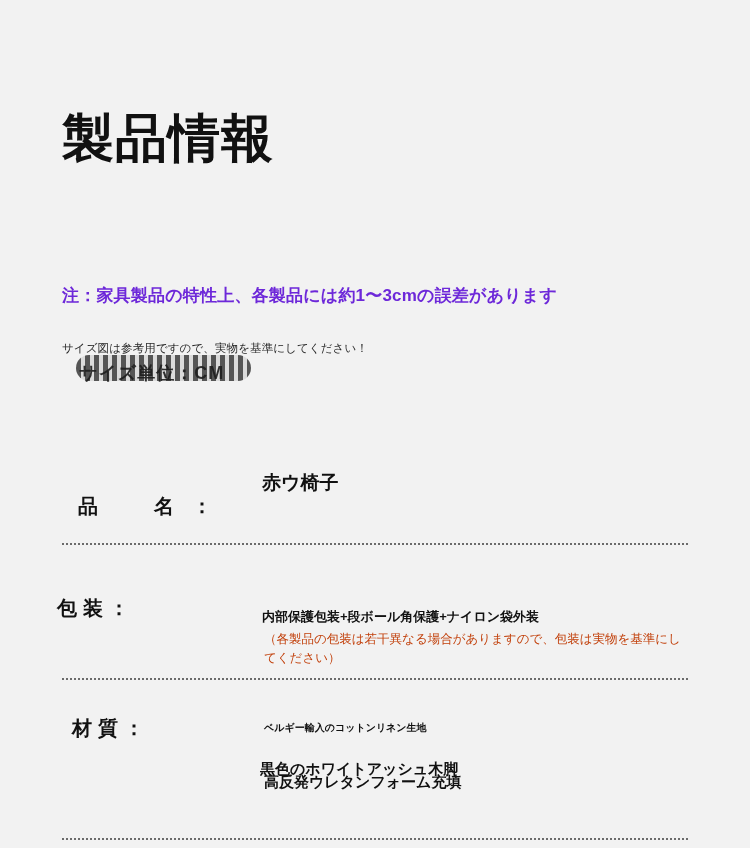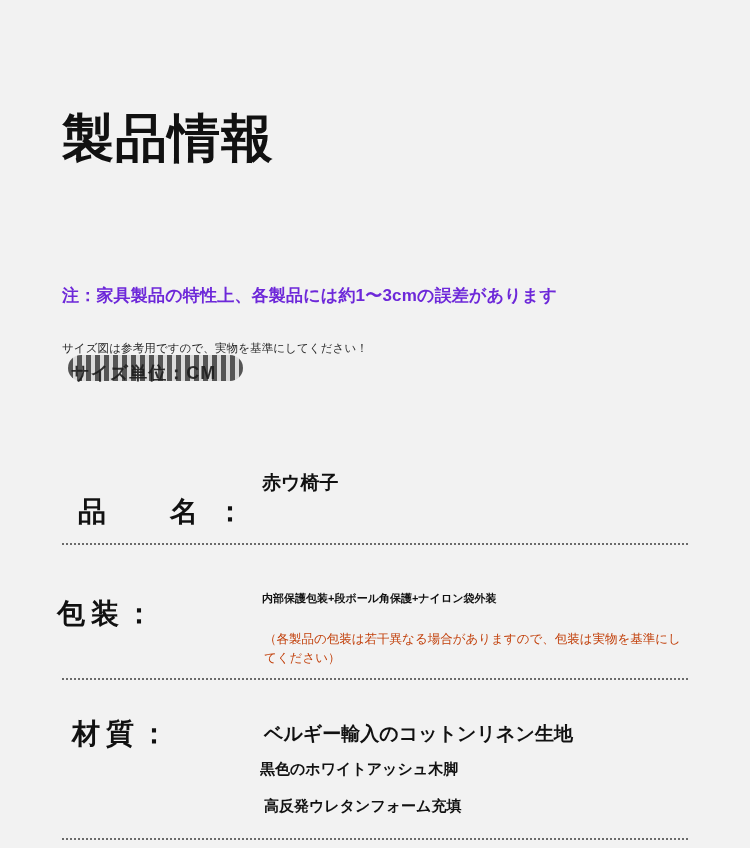--- a/index.html
+++ b/index.html
@@ -45,21 +45,21 @@
     left: 62px;
     top: 316px;
     font-size: 11.5px;
     font-weight: 400;
     color: #2a2a2a;
     letter-spacing: 0.1px;
     margin-top: 25px;
   }
   .unit-wrap {
     position: absolute;
-    left: 68px;
+    left: 76px;
     top: 355px;
     width: 200px;
     height: 40px;
   }
   .unit-blur {
     position: absolute;
     left: 0px;
     top: 0px;
     width: 175px;
     height: 26px;
@@ -84,21 +84,21 @@
     opacity: 0.9;
   }
 
   .row {
     position: absolute;
     left: 0;
     width: 750px;
   }
   .row-label {
     position: absolute;
-    font-size: 28px;
+    font-size: 20px;
     font-weight: 800;
     color: #111;
     letter-spacing: 0px;
     white-space: nowrap;
   }
   .row-value {
     position: absolute;
     font-size: 17px;
     font-weight: 700;
     color: #111;
@@ -106,48 +106,48 @@
   .row-value-small {
     position: absolute;
     font-size: 12.5px;
     font-weight: 400;
     color: #c2410c;
     line-height: 1.5;
     width: 420px;
   }
   .row-value-mid {
     position: absolute;
-    font-size: 19px;
+    font-size: 10px;
     font-weight: 700;
     color: #111;
   }
   .dotted {
     position: absolute;
     left: 62px;
     width: 626px;
     height: 0px;
     border-top: 2px dotted #6b6b6b;
   }
 
   
   #row-name .row-label { left: 78px; top: 493px; letter-spacing: 18px; }
   #row-name .row-value { left: 262px; top: 470px; font-size: 19px; }
   #dot-1 { top: 543px; }
 
   
   #row-pack .row-label { left: 57px; top: 595px; letter-spacing: 6px; }
-  #row-pack .row-value { left: 262px; top: 591px; font-size: 11px; text-align: right; }
+  #row-pack .row-value { left: 262px; top: 608px; font-size: 13px; text-align: right; }
   #row-pack .row-value-small { left: 264px; top: 630px; }
   #dot-2 { top: 678px; }
 
   
   #row-mat .row-label { left: 72px; top: 715px; letter-spacing: 6px; }
   #row-mat .m1 { left: 264px; top: 721px; }
   #row-mat .m2 { left: 260px; top: 760px; font-size: 15px; }
-  #row-mat .m3 { left: 264px; top: 797px; font-size: 15px; text-align: right; }
+  #row-mat .m3 { left: 264px; top: 773px; font-size: 15px; text-align: right; }
   #dot-3 { top: 838px; }
 </style>
 </head>
 <body>
 
 <div class="page">
 
   <div class="title">製品情報</div>
 
   <div class="note-main">注：家具製品の特性上、各製品には約1〜3cmの誤差があります</div>

